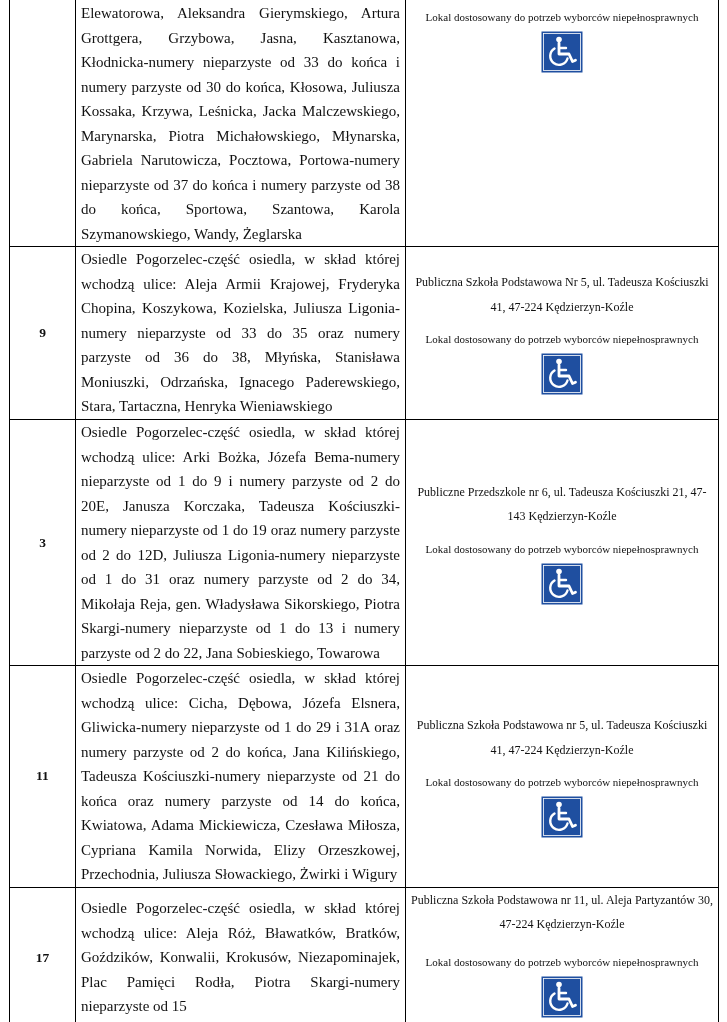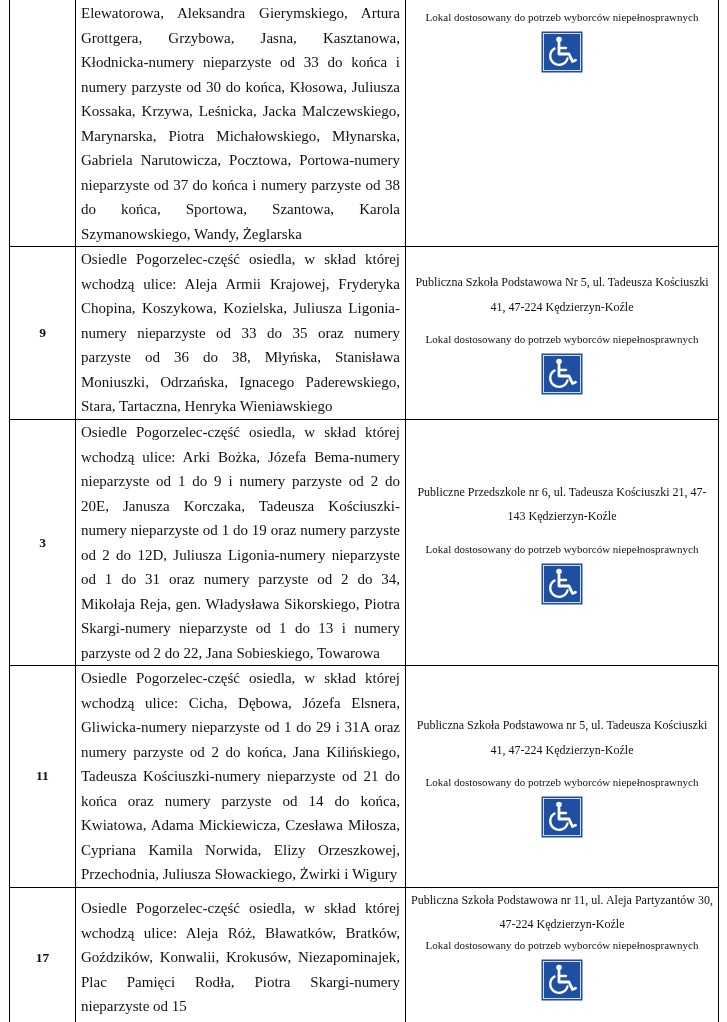--- a/index.html
+++ b/index.html
@@ -68,21 +68,21 @@
   }
   .row-8 td { height: 228px; }
   .row-9 td { height: 172px; }
   .row-10 td { height: 244px; }
   .row-11 td { height: 220px; }
   .row-12 td { height: 140px; }
 
   .row-8 td.place { vertical-align: top; padding-top: 12px !important; }
   .row-8 .street-block { padding-top: 2px; }
   .row-12 td.place { vertical-align: top; padding-top: 0 !important; }
-  .row-12 .place-name { margin-bottom: 2px; }
+  .row-12 .place-name { margin-bottom: 19px; }
 </style>
 </head>
 <body>
 
 <table class="districts">
   <colgroup>
     <col class="c-num">
     <col class="c-streets">
     <col class="c-place">
   </colgroup>

